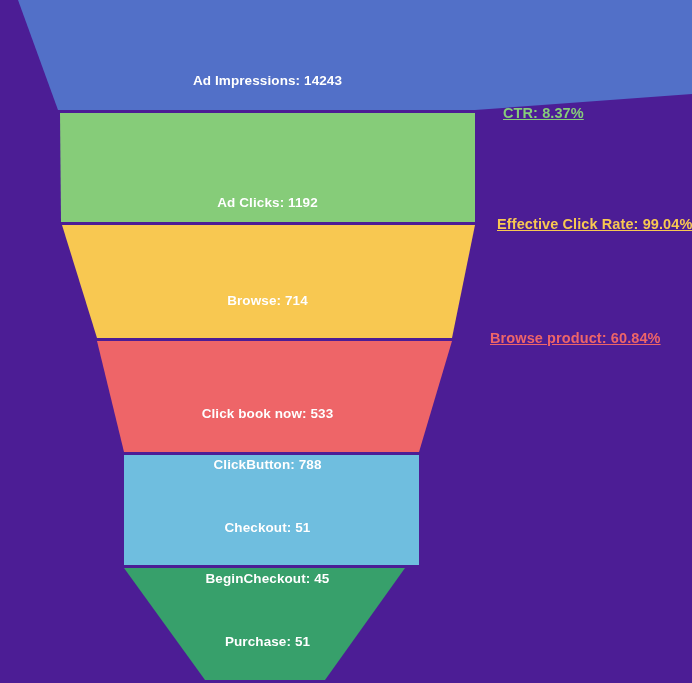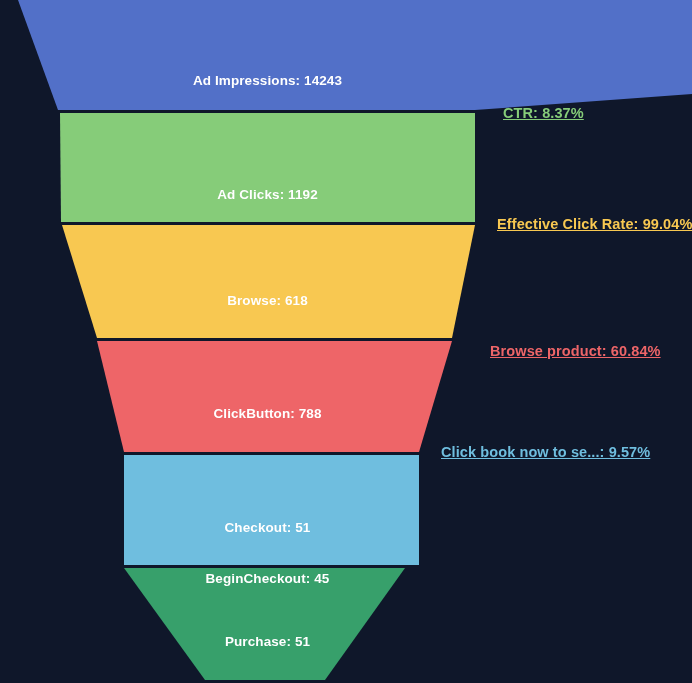--- a/index.html
+++ b/index.html
@@ -11,21 +11,21 @@
   body {
     width: 692px;
     height: 683px;
     overflow: hidden;
     font-family: "Liberation Sans", sans-serif;
   }
   #funnel-chart {
     position: relative;
     width: 692px;
     height: 683px;
-    background: #0f172a;
+    background: #4c1d95;
   }
   #funnel-svg {
     position: absolute;
     left: 0;
     top: 0;
     width: 692px;
     height: 683px;
     display: block;
   }
   .seg-label {
@@ -67,44 +67,44 @@
 
     <polygon points="124,455 419,455 419,565 124,565" fill="#6fbedf"></polygon>
 
     <polygon points="124,568 405,568 325,680 205,680" fill="#37a06b"></polygon>
   </svg>
 
   <div class="seg-label" style="left:120px; top:38px; width:295px;">
     <div>Ad Impressions: 14243</div>
   </div>
 
-  <div class="seg-label" style="left:120px; top:152px; width:295px;">
+  <div class="seg-label" style="left:120px; top:160px; width:295px;">
     <div>Ad Clicks: 1192</div>
   </div>
 
   <div class="seg-label" style="left:120px; top:258px; width:295px;">
-    <div>Browse: 618</div>
+    <div>Browse: 714</div>
   </div>
 
   <div class="seg-label" style="left:120px; top:371px; width:295px;">
+    <div>Click book now: 533</div>
     <div>ClickButton: 788</div>
   </div>
 
   <div class="seg-label" style="left:120px; top:485px; width:295px;">
     <div>Checkout: 51</div>
     <div>BeginCheckout: 45</div>
   </div>
 
   <div class="seg-label" style="left:120px; top:599px; width:295px;">
     <div>Purchase: 51</div>
     
   </div>
 
   <div class="conv-label" style="left:503px; top:104px; color:#86cc79;">CTR: 8.37%</div>
 
   <div class="conv-label" style="left:497px; top:215px; color:#f8c851;">Effective Click Rate: 99.04%</div>
 
-  <div class="conv-label" style="left:490px; top:329px; color:#ee6568;margin-top:13px;">Browse product: 60.84%</div>
+  <div class="conv-label" style="left:490px; top:329px; color:#ee6568;">Browse product: 60.84%</div>
 
-  <div class="conv-label" style="left:441px; top:443px; color:#6fbedf;">Click book now to se...: 9.57%</div>
 
 
 </div>
 
 </body></html>

